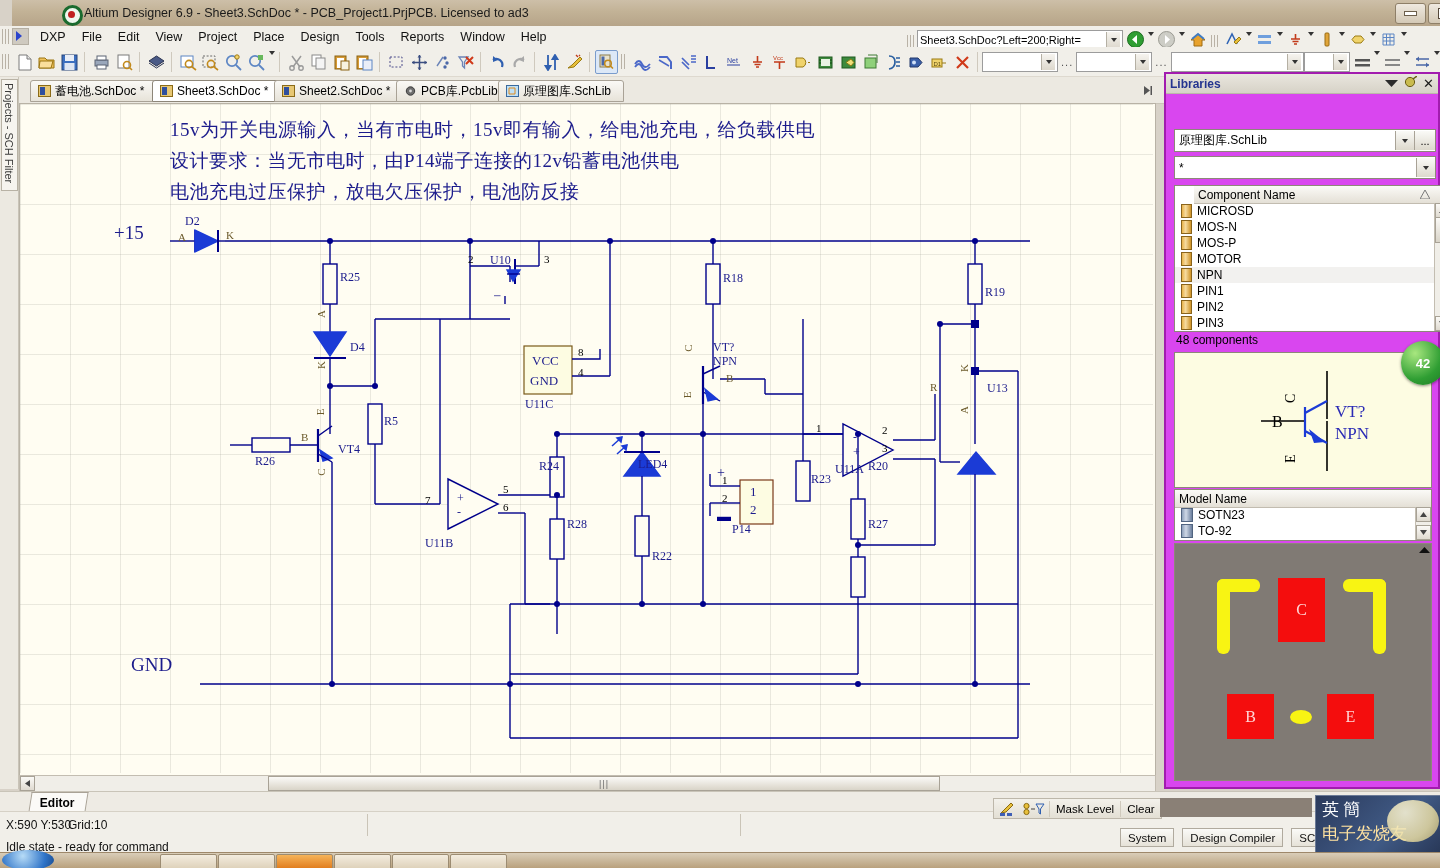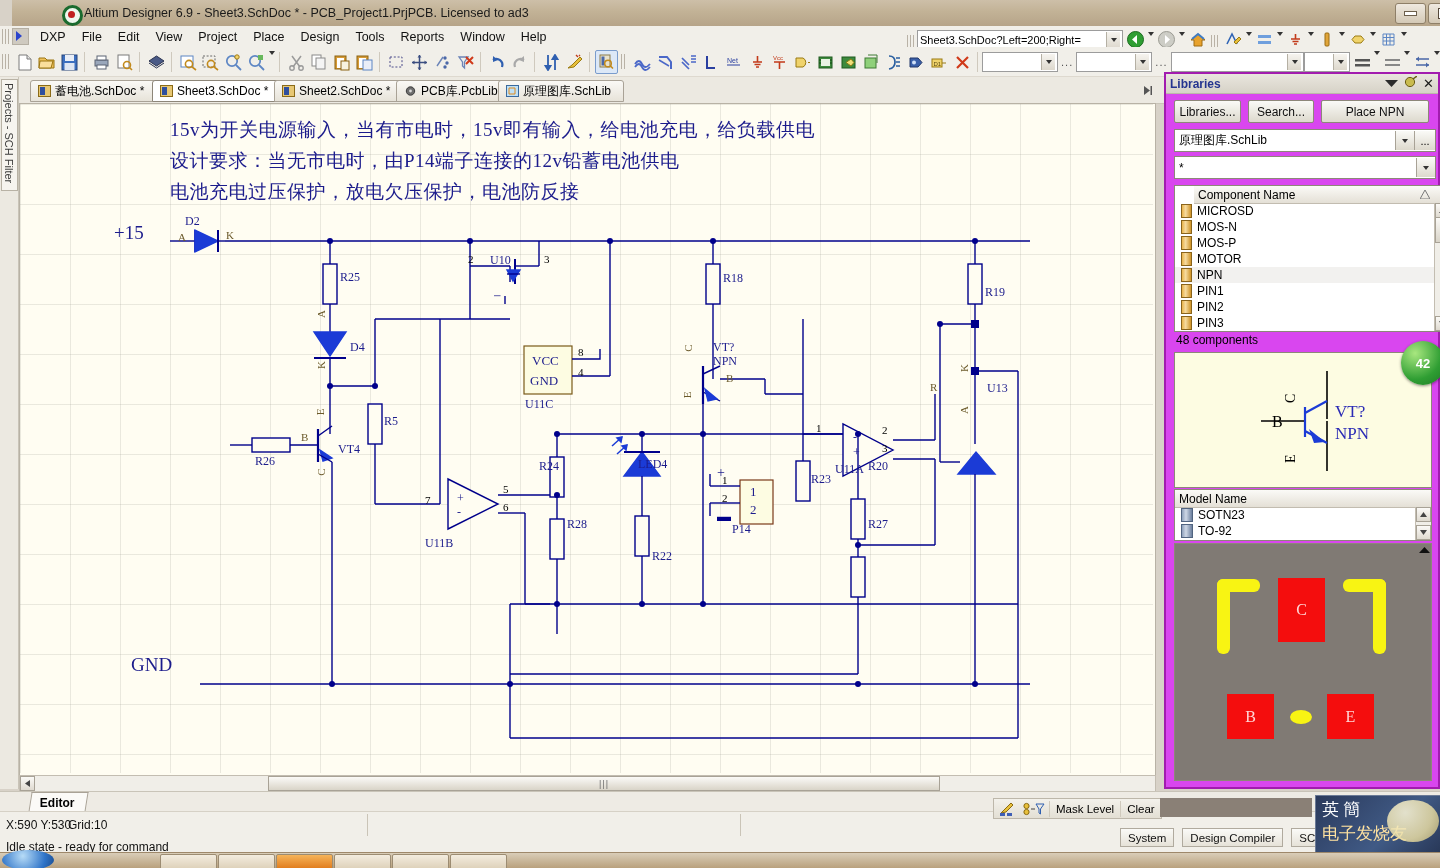--- a/index.html
+++ b/index.html
@@ -914,25 +914,20 @@
             </svg></span>
         <span>
           <svg width="13" height="13">
               <circle cx="6" cy="6" r="4.6" fill="#c9bb4f" stroke="#6a5c14"></circle>
               <path d="M9 3 L13 0" stroke="#6a5c14" stroke-width="1.5"></path>
             </svg></span>
         <span style="font-weight:bold;font-size:13px;color:#1a1a1a;">✕</span>
       </span>
     </div>
 
-    <div style="position:absolute;left:8px;top:26px;width:256px;display:flex;gap:7px;">
-      <div class="pbtn" style="width:65px;">Libraries...</div>
-      <div class="pbtn" style="width:64px;">Search...</div>
-      <div class="pbtn" style="width:106px;">Place NPN</div>
-    </div>
 
     <div class="fld" style="position:absolute;left:8px;top:55px;width:256px;">
       <span>原理图库.SchLib</span>
       <span class="dd">
           <i class="caret"></i>
         </span>
       <span class="el">...</span>
     </div>
 
     <div class="fld" style="position:absolute;left:8px;top:82px;width:256px;">

